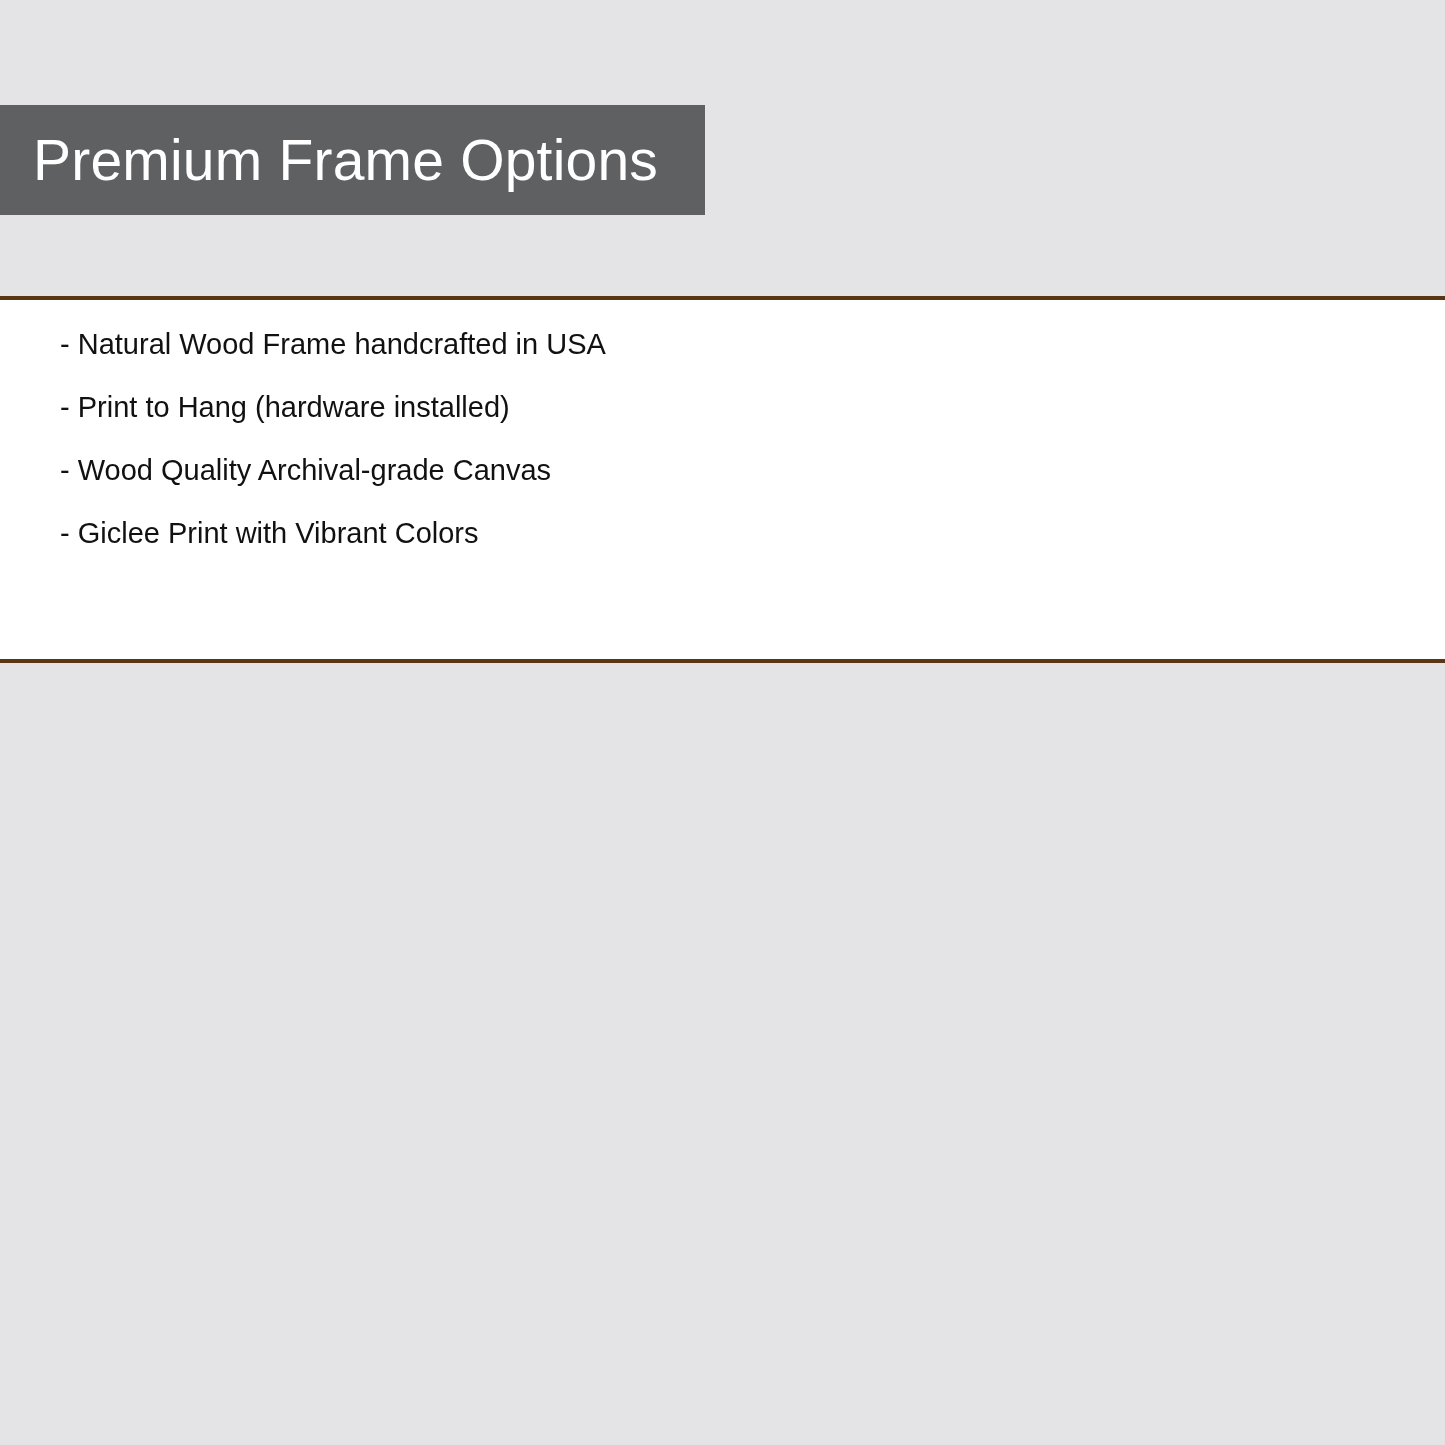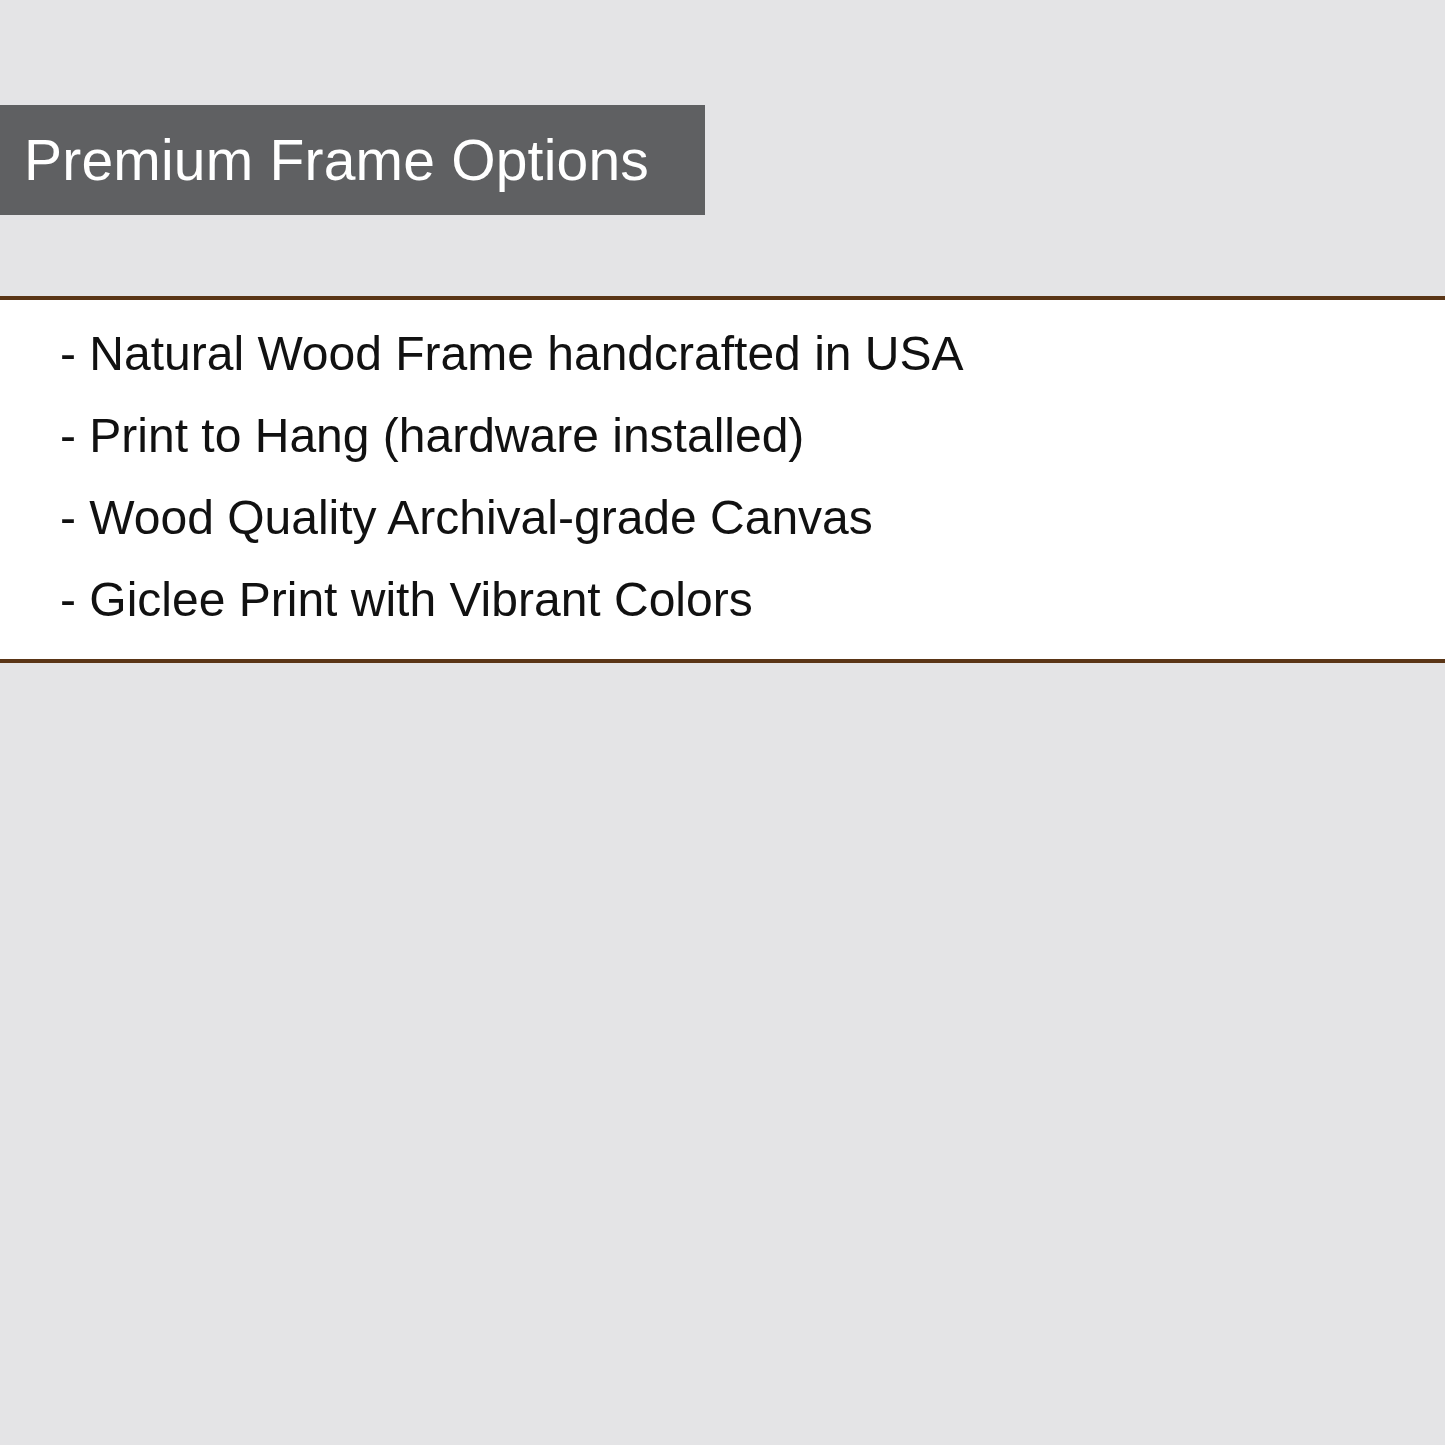--- a/index.html
+++ b/index.html
@@ -13,33 +13,33 @@
   #stage{position:absolute;inset:0;width:1445px;height:1445px;overflow:hidden;}
 
   
   .top-zone{position:absolute;left:0;top:0;width:1445px;height:296px;background:#e4e4e6;}
   .title-bar{
     position:absolute;left:0;top:105px;width:705px;height:110px;
     background:#5f6062;display:flex;align-items:center;
   }
   .title-text{
     color:#ffffff;font-size:57px;font-weight:400;letter-spacing:.2px;
-    padding-left:24px;line-height:1;white-space:nowrap;
+    padding-left:33px;line-height:1;white-space:nowrap;
   }
 
   
   .panel{
     position:absolute;left:0;top:296px;width:1445px;height:367px;
     background:#ffffff;
     border-top:4px solid #5a3516;border-bottom:4px solid #5a3516;
     box-sizing:border-box;
   }
   .bullets{position:absolute;left:60px;top:30px;right:20px;}
   .bullet{
-    font-size:48px;color:#111111;line-height:1;
+    font-size:29px;color:#111111;line-height:1;
     margin:0 0 34px 0;white-space:nowrap;font-weight:400;
   }
   .bullet:last-child{margin-bottom:0;}
 
   
   .gallery{position:absolute;left:0;top:663px;width:1445px;height:782px;background:#e4e4e6;overflow:hidden;}
 </style>
 </head>
 <body>
 

